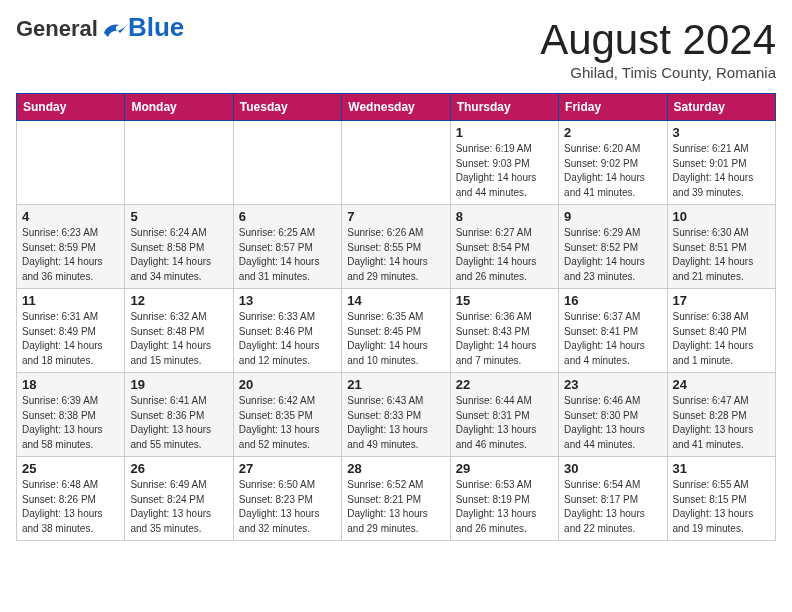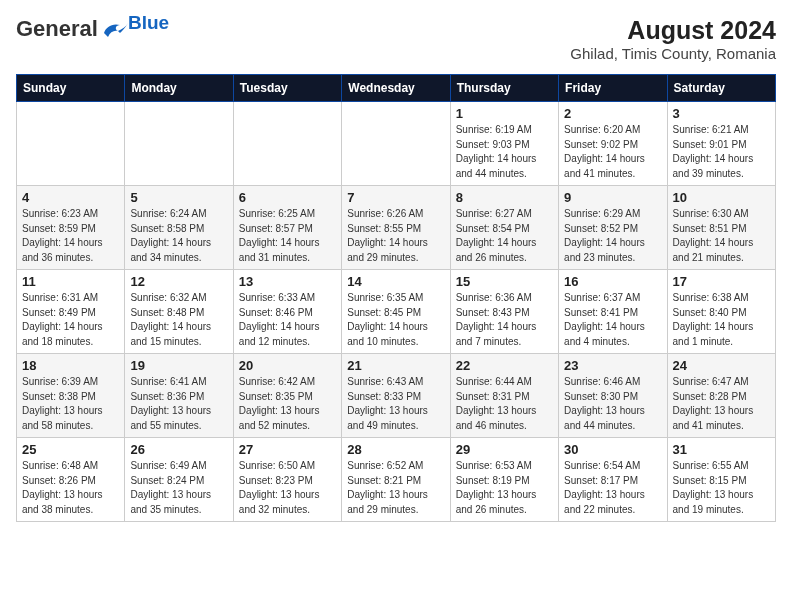--- a/index.html
+++ b/index.html
@@ -18,35 +18,35 @@
     }
     .logo {
       display: flex;
       flex-direction: row;
       align-items: flex-start;
     }
     .title-block {
       text-align: right;
     }
     .month-year {
-      font-size: 25px;
-      font-weight: bold;
+      font-size: 42px;
+      font-weight: normal;
       color: #222;
     }
     .location {
       font-size: 15px;
       color: #444;
     }
     .calendar {
       width: 100%;
       border-collapse: collapse;
       font-size: 11px;
     }
     .calendar th {
-      background-color: #0f172a;
+      background-color: #be185d;
       color: #fff;
       text-align: left;
       padding: 6px 6px;
       font-size: 12px;
       font-weight: bold;
       border: 1px solid #0d47a1;
     }
     .calendar td {
       border: 1px solid #ccc;
       vertical-align: top;
@@ -78,21 +78,21 @@
 
 <div class="header">
   <div class="logo">
     <div style="display:flex;align-items:center;gap:2px;">
       <span style="font-size:22px;font-weight:bold;color:#333;">General</span>
       <svg width="28" height="20" viewBox="0 0 28 20">
         <path d="M4 14 C6 8, 12 4, 20 6 C16 6, 14 10, 18 12 C14 11, 10 13, 8 18 Z" fill="#1565c0"></path>
         <path d="M18 12 C22 10, 26 8, 28 4 C26 8, 22 12, 20 14 Z" fill="#1565c0"></path>
       </svg>
     </div>
-    <span style="font-size:19px;font-weight:bold;color:#1565c0;margin-top:-4px;">Blue</span>
+    <span style="font-size:26px;font-weight:bold;color:#1565c0;margin-top:-4px;">Blue</span>
   </div>
   <div class="title-block">
     <div class="month-year">August 2024</div>
     <div class="location">Ghilad, Timis County, Romania</div>
   </div>
 </div>
 
 <table class="calendar">
   <thead>
     <tr id="weekday-header">

